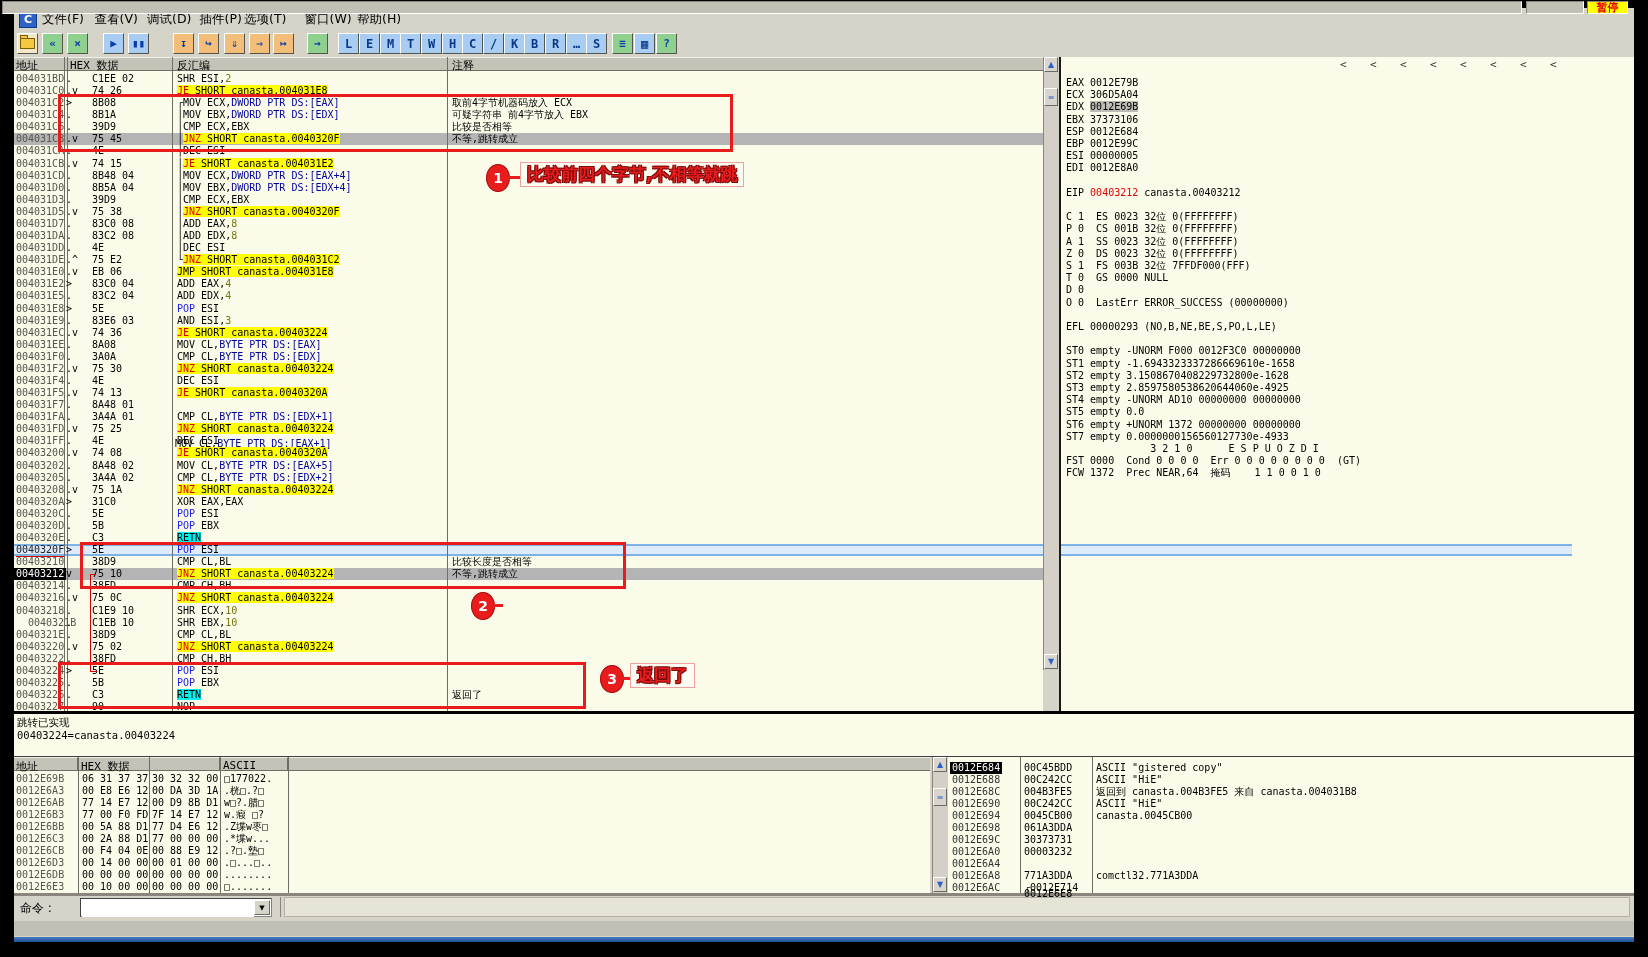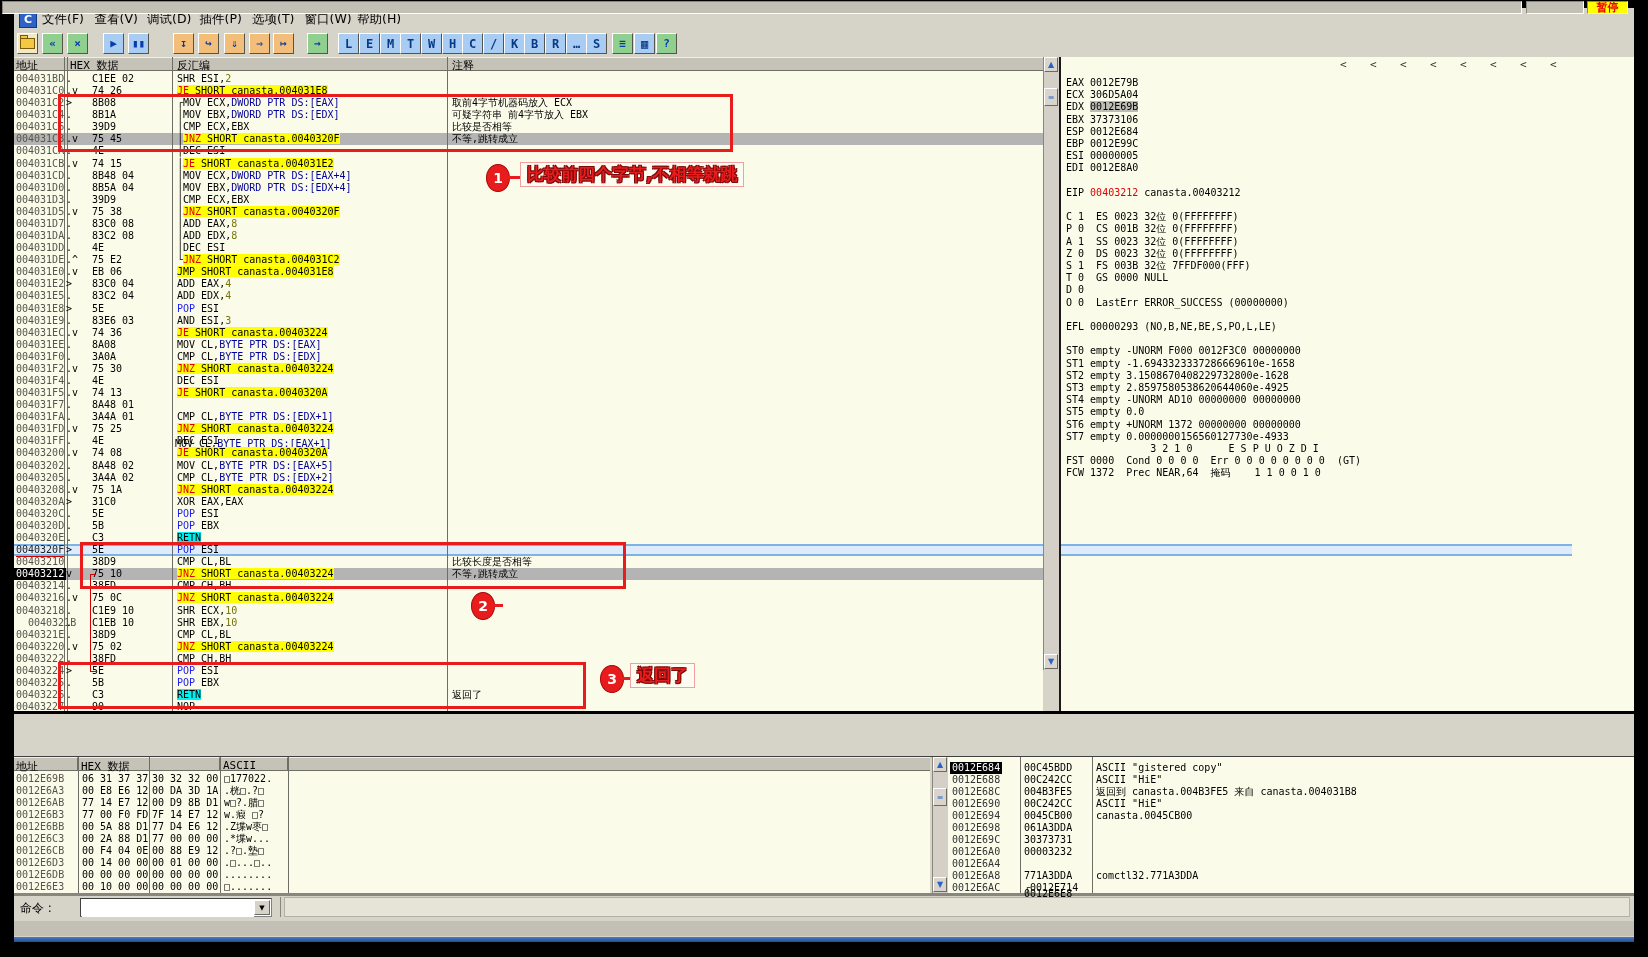--- a/index.html
+++ b/index.html
@@ -81,21 +81,21 @@
 <div id="screen">
   <div id="win"></div>
 
   <div class="menubar"></div>
   <div class="appicon">C</div>
   <div id="menu-items">
       <div class="mi" style="left: 38px;">文件(F)</div>
       <div class="mi" style="left: 90.5px;">查看(V)</div>
       <div class="mi" style="left: 143px;">调试(D)</div>
       <div class="mi" style="left: 195.5px;">插件(P)</div>
-      <div class="mi" style="left: 248px;">选项(T)</div>
+      <div class="mi" style="left: 240px;">选项(T)</div>
       <div class="mi" style="left: 300.5px;">窗口(W)</div>
       <div class="mi" style="left: 353px;">帮助(H)</div>
     </div>
 
   <div class="toolbar"></div>
   <div id="toolbar-buttons">
       <div class="tb folder" style="left: 17px;">
         <span class="fold"></span>
       </div>
       <div class="tb green" style="left: 42px;">«</div>
@@ -407,20 +407,24 @@
       <div class="rowtxt" style="left: 1066px; top: 418.6px;"><span class="sg sg-p">ST6 empty +UNORM 1372 00000000 00000000</span></div>
       <div class="rowtxt" style="left: 1066px; top: 430.8px;"><span class="sg sg-p">ST7 empty 0.0000000156560127730e-4933</span></div>
       <div class="rowtxt" style="left: 1066px; top: 443px;"><span class="sg sg-p">              3 2 1 0      E S P U O Z D I</span></div>
       <div class="rowtxt" style="left: 1066px; top: 455.2px;"><span class="sg sg-p">FST 0000  Cond 0 0 0 0  Err 0 0 0 0 0 0 0 0  (GT)</span></div>
       <div class="rowtxt" style="left: 1066px; top: 467.4px;"><span class="sg sg-p">FCW 1372  Prec NEAR,64  掩码    1 1 0 0 1 0</span></div>
     </div>
 
   <div class="band" style="left:14px;top:544px;width:1558px;height:12px;"></div>
 
   <div class="abs" style="left:14px;top:711px;width:1620px;height:3px;background:#000;z-index:2;"></div>
+  <div class="abs" style="left:14px;top:714px;width:1620px;height:42px;background:#FBFBE9;">
+    <div class="mono" style="position:absolute;left:3px;top:2px;font-size:10.5px;color:#000;">跳转已实现</div>
+    <div class="mono" style="position:absolute;left:3px;top:15px;font-size:10.5px;color:#000;">00403224=canasta.00403224</div>
+  </div>
 
   <div class="abs" style="left:14px;top:756px;width:1620px;height:1px;background:#404040;z-index:2;"></div>
   <div class="panel" style="left:14px;top:757px;width:916px;height:136px;"></div>
   <div id="dump-content">
       <div class="hdrstrip" style="left: 14px; top: 757px; width: 64px; height: 14px; border-right: 1px solid rgb(110, 110, 100);">
         <div class="hdrtxt" style="left: 2px;">地址</div>
       </div>
       <div class="hdrstrip" style="left: 79px; top: 757px; width: 141px; height: 14px; border-right: 1px solid rgb(110, 110, 100);">
         <div class="hdrtxt" style="left: 2px;">HEX 数据</div>
       </div>

